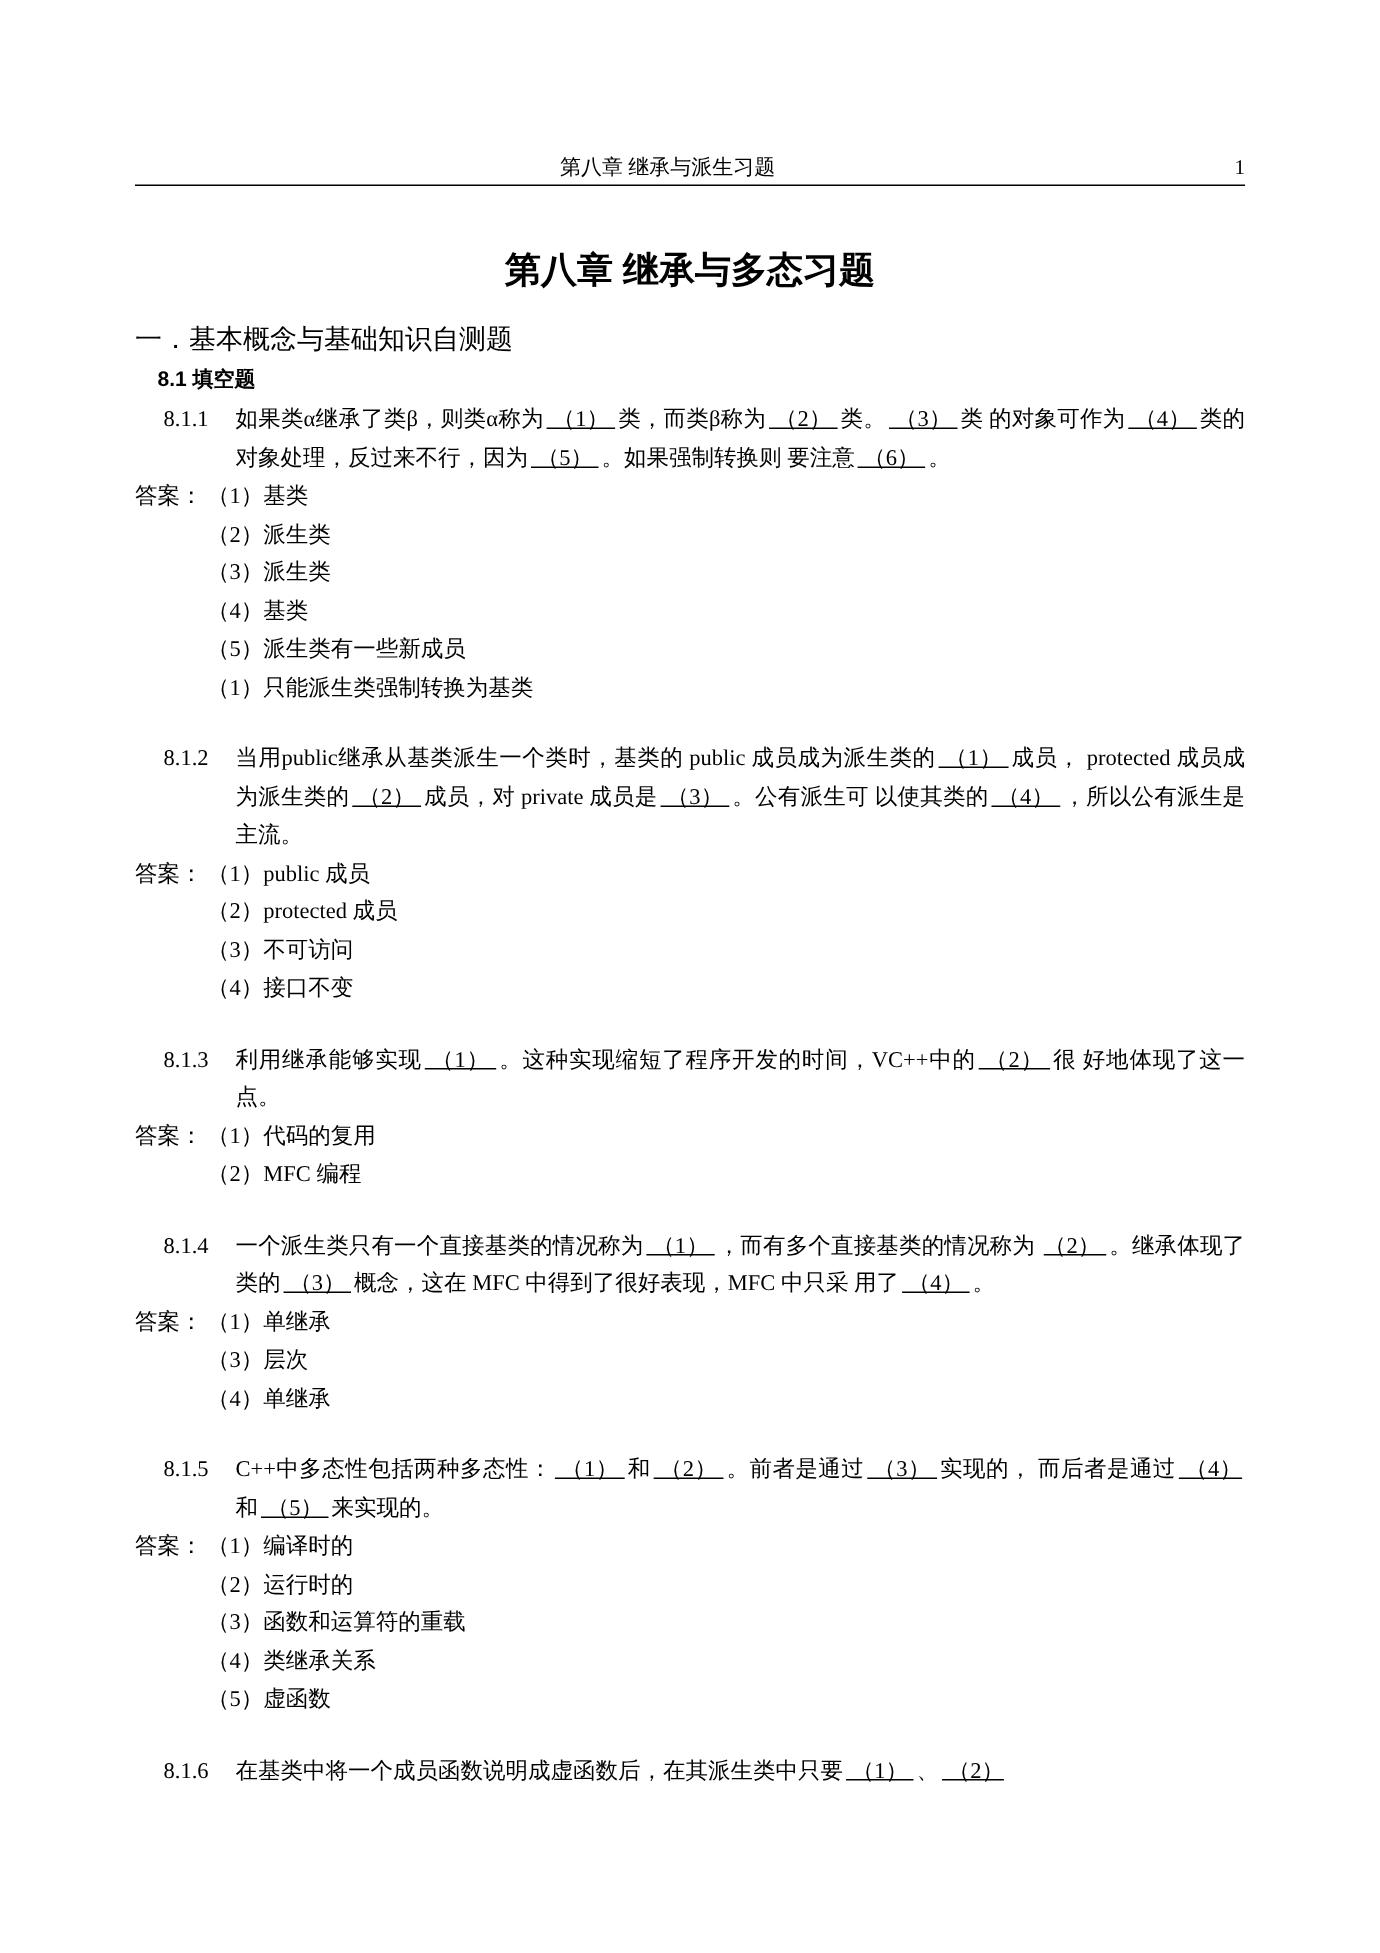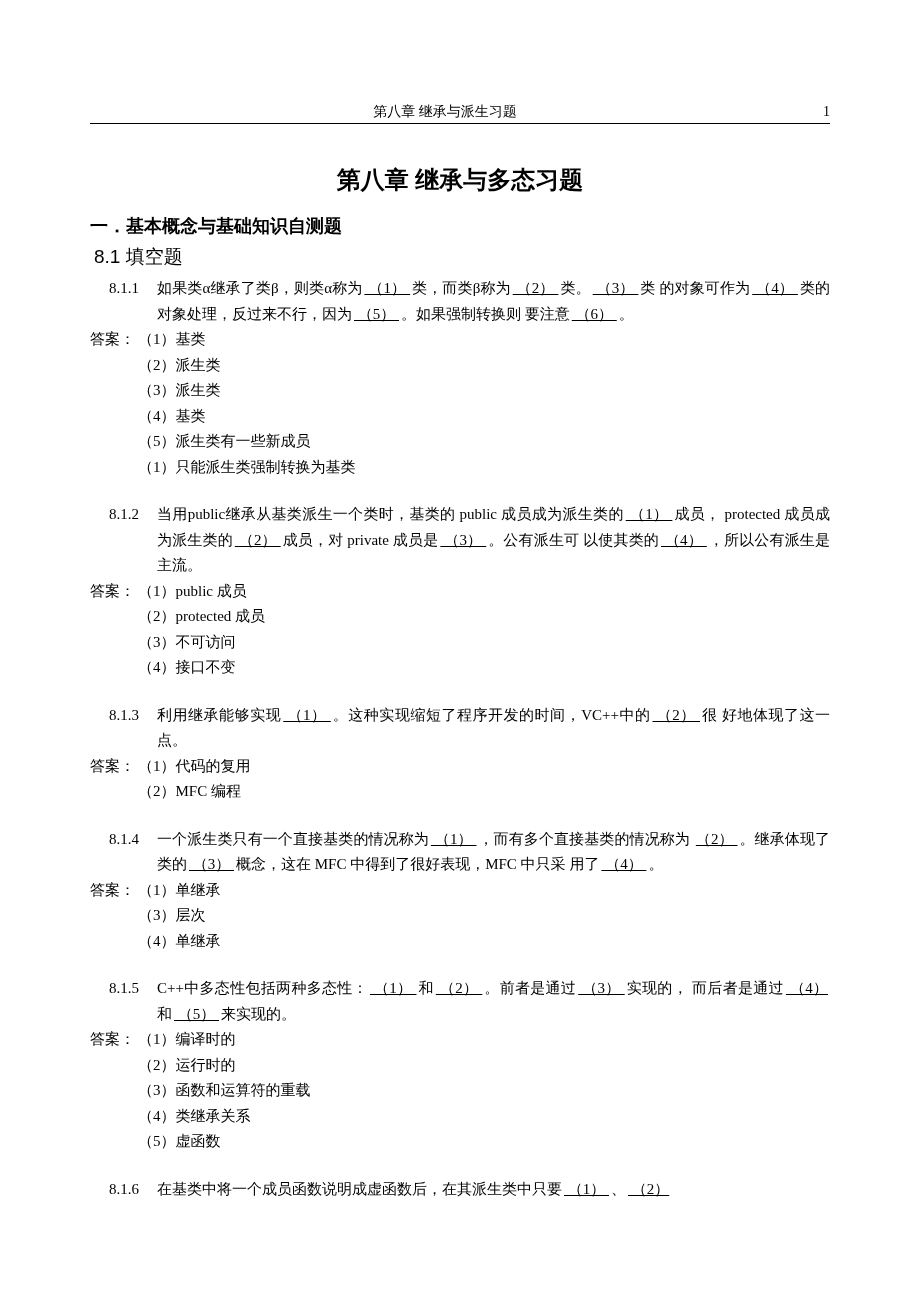--- a/index.html
+++ b/index.html
@@ -36,28 +36,28 @@
     }
     h1 {
       text-align: center;
       font-size: 24px;
       font-weight: bold;
       margin: 0 0 18px 0;
       font-family: "SimHei", "黑体", sans-serif;
     }
     .section-h {
       font-size: 18px;
-      font-weight: bold;
+      font-weight: normal;
       margin: 0 0 6px 0;
       font-family: "SimHei", "黑体", sans-serif;
     }
     .subsection-h {
-      font-size: 19px;
-      font-weight: normal;
-      margin: 0 0 6px 4px;
+      font-size: 14px;
+      font-weight: bold;
+      margin: 0 0 6px 15px;
       font-family: "SimHei", "黑体", sans-serif;
     }
     .question-block {
       margin-bottom: 22px;
       font-size: 15px;
       line-height: 1.7;
     }
     .qrow {
       display: flex;
     }

